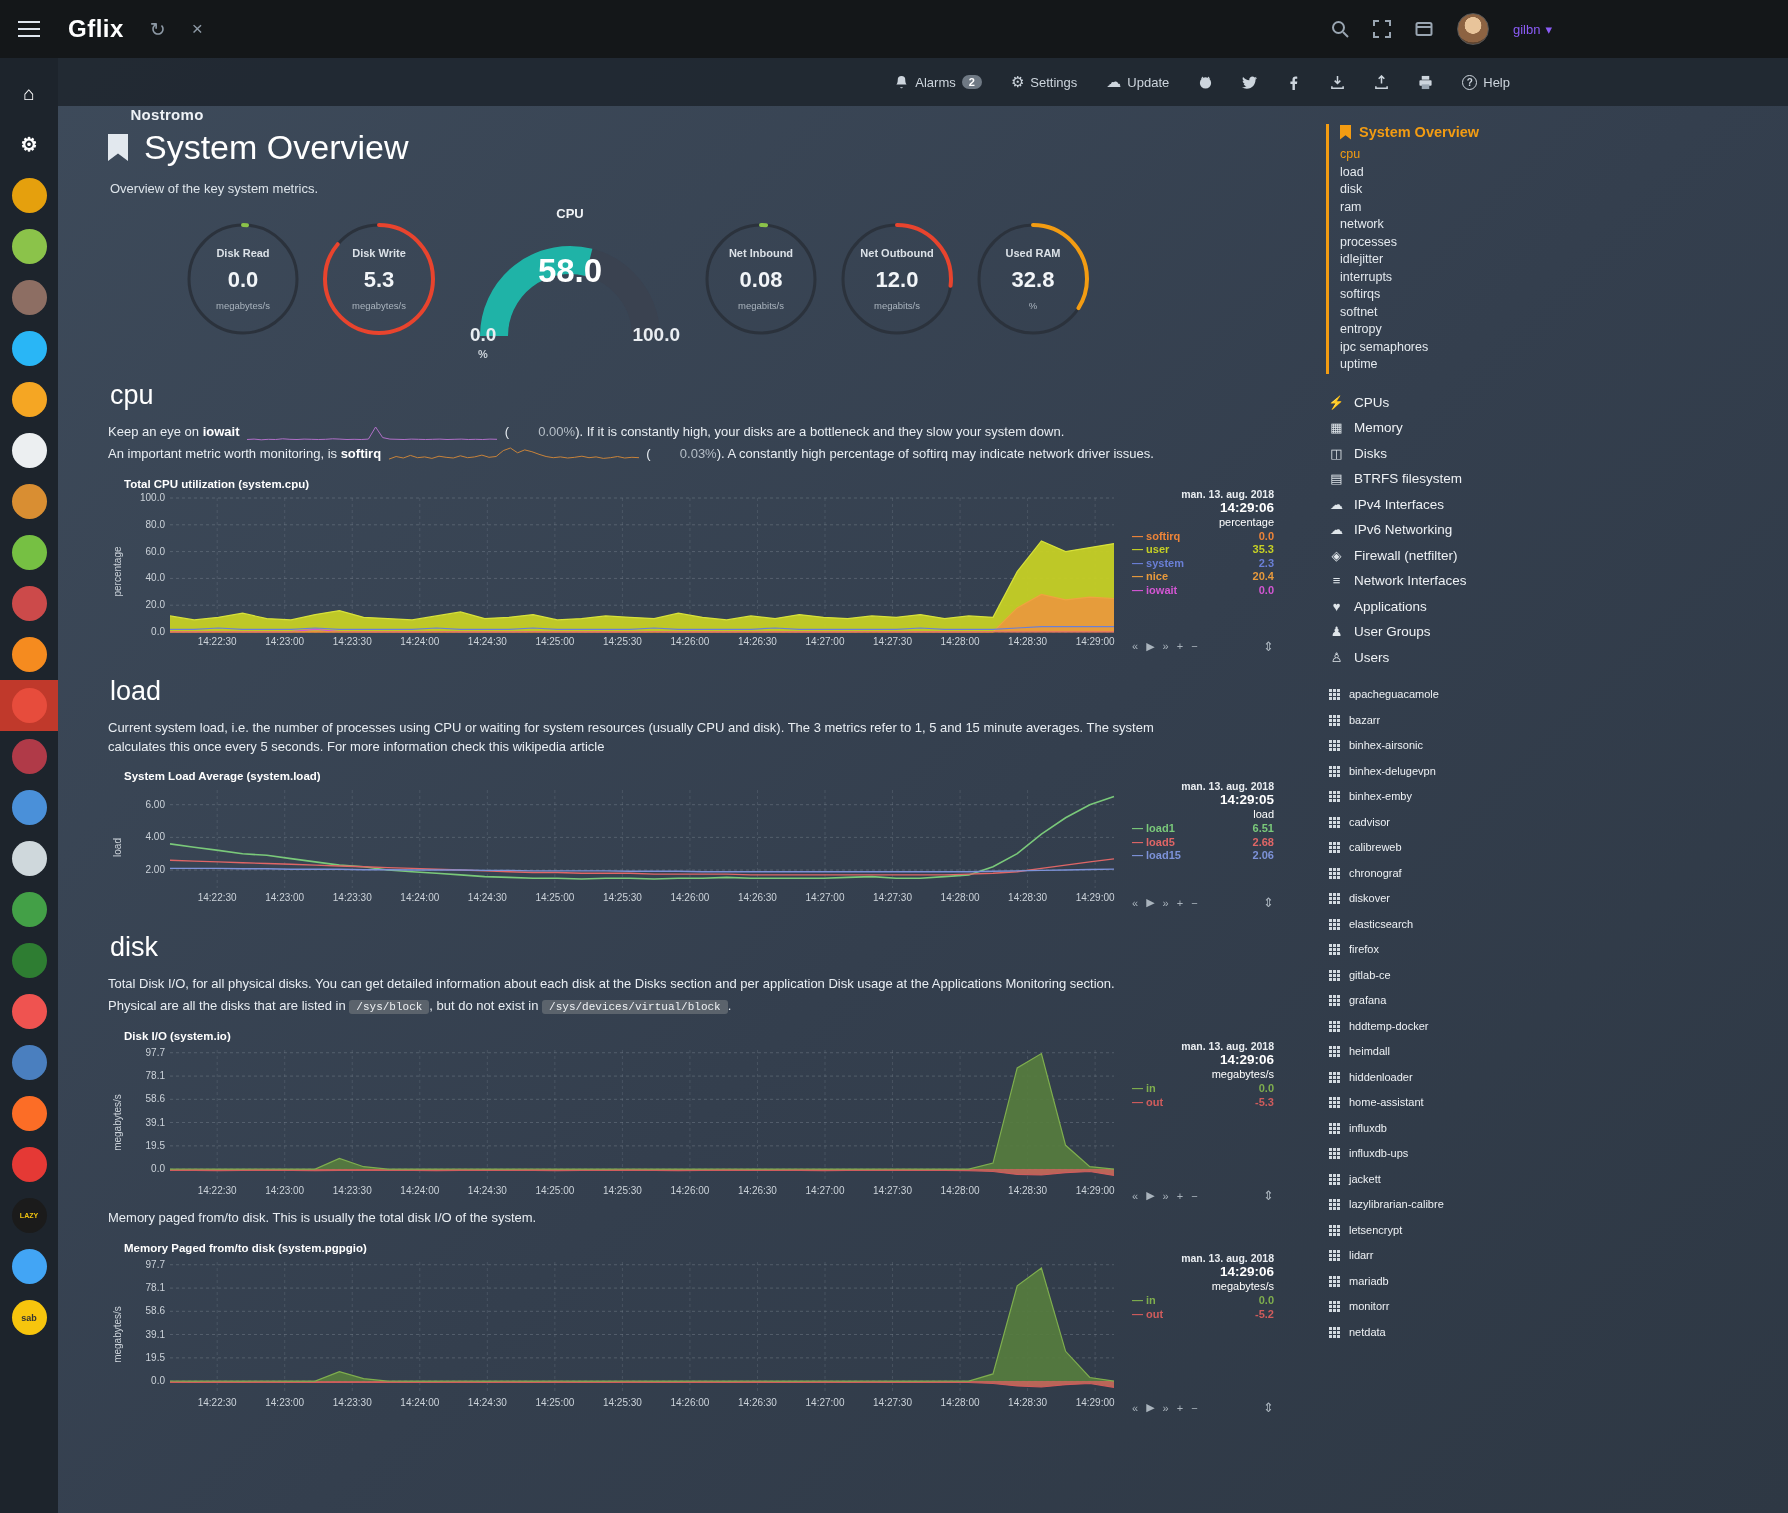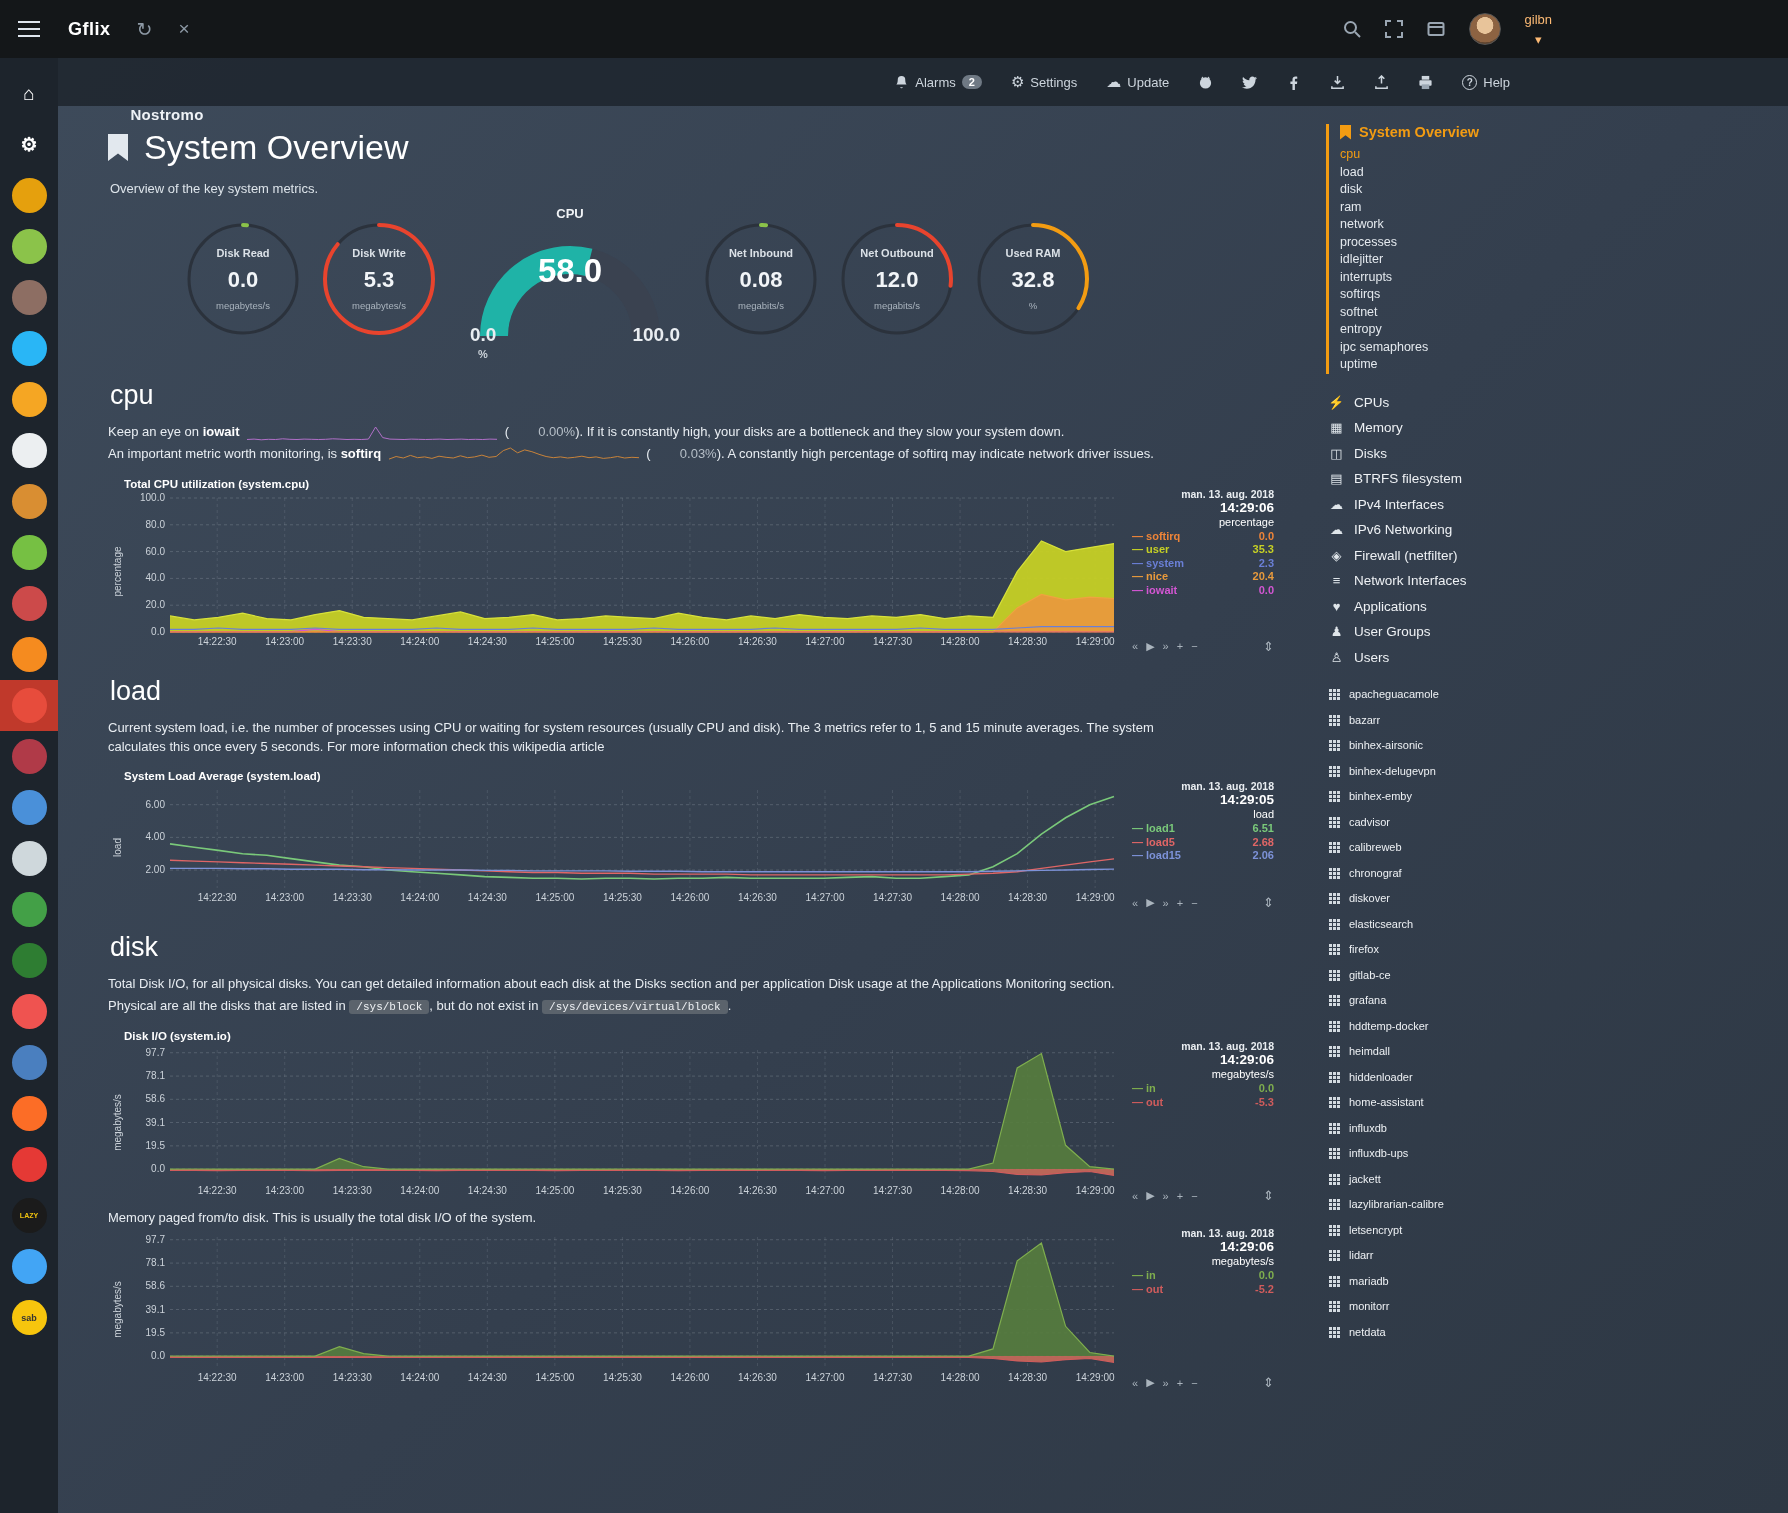--- a/index.html
+++ b/index.html
@@ -9,29 +9,29 @@
     background:linear-gradient(135deg,#3e4b5b 0%,#343f4e 55%,#2e3844 100%);
     color:#e8edf2; position:relative;
   }
   svg text { font-family:"Liberation Sans", sans-serif; }
 
   
   .topbar { position:absolute; top:0; left:0; right:0; height:58px; background:#141719;
             display:flex; align-items:center; z-index:9; }
   .burger { width:22px; height:2px; background:#dfe6ee; box-shadow:0 7px 0 #dfe6ee, 0 14px 0 #dfe6ee;
             margin:-14px 0 0 18px; cursor:pointer; }
-  .app-title { font-size:18px; font-weight:bold; color:#fff; margin-left:28px; letter-spacing:.5px; }
+  .app-title { font-size:24px; font-weight:bold; color:#fff; margin-left:28px; letter-spacing:.5px; }
   .tb-glyph { color:#8d99a5; font-size:19px; margin-left:26px; cursor:pointer; }
   .tb-right { position:absolute; right:236px; display:flex; align-items:center; gap:24px; }
   .tb-ic { width:18px; height:18px; display:inline-block; cursor:pointer; }
   .tb-ic svg { stroke:#9aa6b2; fill:none; stroke-width:2; }
   .avatar { width:32px; height:32px; border-radius:50%;
             background:radial-gradient(circle at 50% 38%, #e8c49a 0 34%, #8d6342 36% 70%, #5f4530 72%);
             border:1px solid #555; }
-  .username { color:#fdba74; font-size:13px; display:flex; align-items:center; gap:5px; cursor:pointer;flex-direction:column; }
+  .username { color:#8b5cf6; font-size:13px; display:flex; align-items:center; gap:5px; cursor:pointer; }
 
   
   .navbar { position:absolute; top:58px; left:58px; right:0; height:48px;
             background:rgba(31,39,48,.92); display:flex; align-items:center; z-index:8; }
   .nb-left { display:flex; align-items:center; gap:48px; margin-left:70px;flex-direction:column; }
   .nb-dd { font-size:13.5px; color:#d7dde3; cursor:pointer; }
   .nb-host { font-size:15px; color:#eef2f6; font-weight:bold; letter-spacing:.3px; }
   .nb-right { position:absolute; right:278px; display:flex; align-items:center; gap:29px; }
   .nb-item { font-size:13px; color:#cdd5dd; display:flex; align-items:center; gap:6px; cursor:pointer; }
   .nb-badge { background:#6f7984; color:#fff; border-radius:9px; font-size:11px; font-weight:bold; padding:1px 7px; }
@@ -716,20 +716,21 @@
           <span>»</span>
           <span>+</span>
           <span>−</span>
           <span class="t-resize">⇕</span>
         </div>
       </div>
     </div>
 
     <p class="desc">Memory paged from/to disk. This is usually the total disk I/O of the system.</p>
 
+    <div class="chart-title">Memory Paged from/to disk (system.pgpgio)</div>
     <div class="chartbox">
       <div class="ylab">
           <span>megabytes/s</span>
         </div>
       <div class="plot"><svg width="1000" height="155" viewBox="0 0 1000 155">
             <line x1="46" y1="8.739090909090905" x2="990" y2="8.739090909090905" stroke="#9aa4ae" stroke-opacity="0.3" stroke-dasharray="3 3"></line>
             <text x="41" y="11.739090909090905" text-anchor="end" fill="#ccd3da" font-size="10">97.7</text>
             <line x1="46" y1="32.08090909090909" x2="990" y2="32.08090909090909" stroke="#9aa4ae" stroke-opacity="0.3" stroke-dasharray="3 3"></line>
             <text x="41" y="35.08090909090909" text-anchor="end" fill="#ccd3da" font-size="10">78.1</text>
             <line x1="46" y1="55.30363636363638" x2="990" y2="55.30363636363638" stroke="#9aa4ae" stroke-opacity="0.3" stroke-dasharray="3 3"></line>

